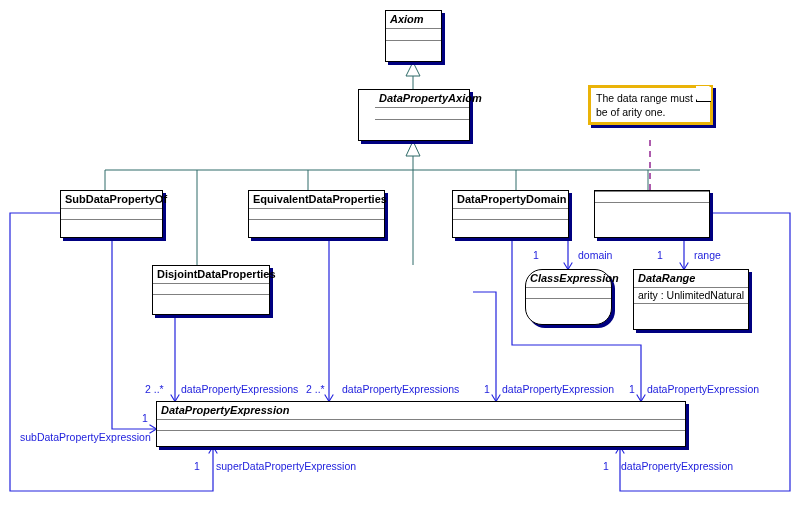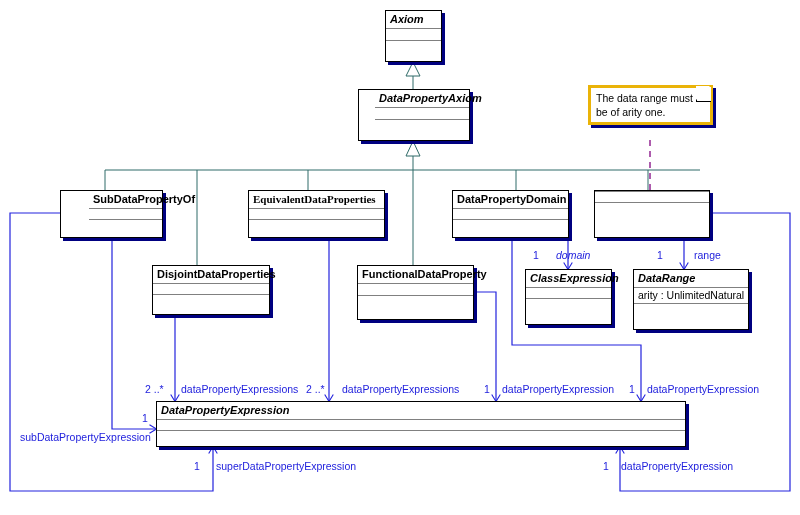--- a/index.html
+++ b/index.html
@@ -98,29 +98,29 @@
   </div>
 
   <div class="uml ital" style="left:358px;top:89px;width:112px;height:52px;padding-left:16px;">
     <div class="hdr">DataPropertyAxiom</div>
     <div class="sep"></div>
     <div class="attrs" style="height:11px;"></div>
     <div class="sep"></div>
     <div class="cmp" style="height:20px;"></div>
   </div>
 
-  <div class="uml" style="left:60px;top:190px;width:103px;height:48px;padding-left:28px;">
+  <div class="uml" style="left:60px;top:190px;width:103px;height:48px;">
     <div class="hdr">SubDataPropertyOf</div>
     <div class="sep"></div>
     <div class="attrs" style="height:9px;"></div>
     <div class="sep"></div>
     <div class="cmp" style="height:18px;"></div>
   </div>
 
-  <div class="uml" style="left:248px;top:190px;width:137px;height:48px;font-family:Liberation Serif, serif;">
+  <div class="uml" style="left:248px;top:190px;width:137px;height:48px;">
     <div class="hdr">EquivalentDataProperties</div>
     <div class="sep"></div>
     <div class="attrs" style="height:9px;"></div>
     <div class="sep"></div>
     <div class="cmp" style="height:18px;"></div>
   </div>
 
   <div class="uml" style="left:452px;top:190px;width:117px;height:48px;">
     <div class="hdr">DataPropertyDomain</div>
     <div class="sep"></div>
@@ -137,29 +137,22 @@
   </div>
 
   <div class="uml" style="left:152px;top:265px;width:118px;height:50px;">
     <div class="hdr">DisjointDataProperties</div>
     <div class="sep"></div>
     <div class="attrs" style="height:9px;"></div>
     <div class="sep"></div>
     <div class="cmp" style="height:20px;"></div>
   </div>
 
-  <div class="uml" style="left:357px;top:265px;width:117px;height:55px;">
-    <div class="hdr">FunctionalDataProperty</div>
-    <div class="sep"></div>
-    <div class="attrs" style="height:11px;"></div>
-    <div class="sep"></div>
-    <div class="cmp" style="height:23px;"></div>
-  </div>
-
-  <div class="uml ital" style="left:525px;top:269px;width:87px;height:56px;">
+
+  <div class="uml ital" style="left:525px;top:269px;width:87px;height:56px;border-radius:17px;">
     <div class="hdr">ClassExpression</div>
     <div class="sep"></div>
     <div class="attrs" style="height:10px;"></div>
     <div class="sep"></div>
     <div class="cmp" style="height:24px;"></div>
   </div>
 
   <div class="uml ital" style="left:633px;top:269px;width:116px;height:61px;">
     <div class="hdr">DataRange</div>
     <div class="sep"></div>
@@ -178,21 +171,21 @@
     <div class="cmp" style="height:18px;"></div>
   </div>
 
   <div class="note" style="left:588px;top:85px;width:125px;height:40px;">
     <span class="dogear"></span>
     <div>The data range must</div>
     <div>be of arity one.</div>
   </div>
 
   <div class="mult" style="left:533px;top:249px;">1</div>
-  <div class="lbl" style="left:556px;top:249px;font-style:italic;">domain</div>
+  <div class="lbl" style="left:578px;top:249px;">domain</div>
 
   <div class="mult" style="left:657px;top:249px;">1</div>
   <div class="lbl" style="left:694px;top:249px;">range</div>
 
   <div class="mult" style="left:145px;top:383px;">2 ..*</div>
   <div class="lbl" style="left:181px;top:383px;">dataPropertyExpressions</div>
 
   <div class="mult" style="left:306px;top:383px;">2 ..*</div>
   <div class="lbl" style="left:342px;top:383px;">dataPropertyExpressions</div>
 

